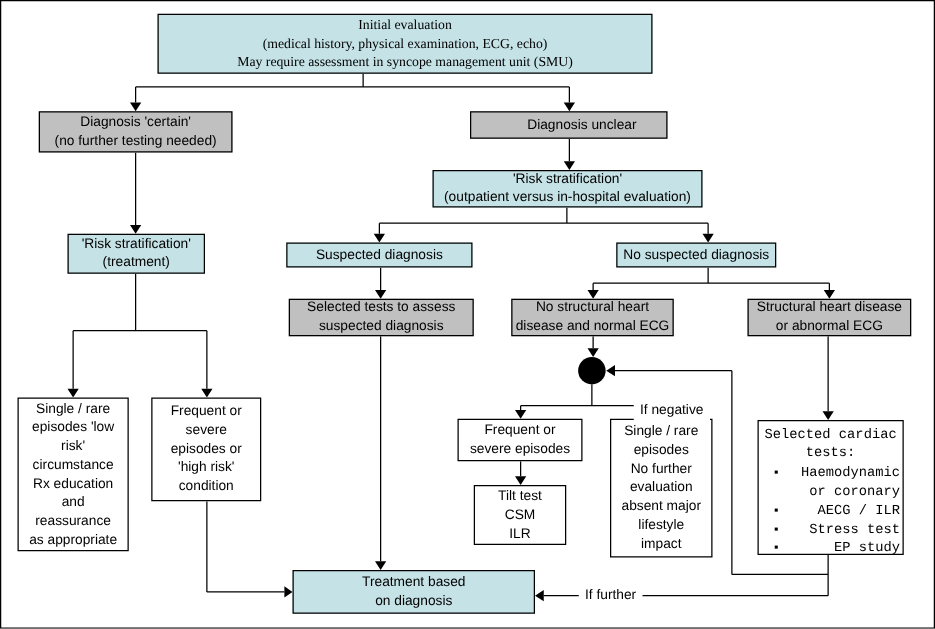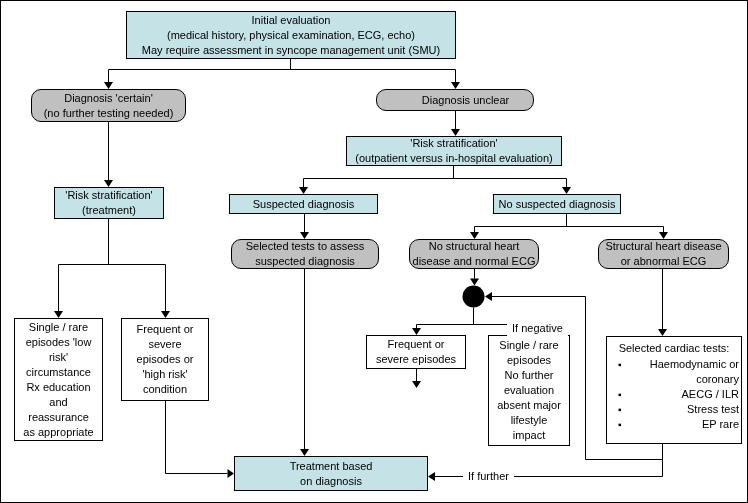--- a/index.html
+++ b/index.html
@@ -3,21 +3,21 @@
 <meta charset="utf-8">
 <style>
   html,body{margin:0;padding:0;background:#fff;}
   #page{position:relative;width:748px;height:503px;border:1px solid #000;box-sizing:border-box;
         background:#fff;font-family:"Liberation Sans",sans-serif;font-size:11px;color:#000;overflow:hidden;}
   #wires{position:absolute;left:0;top:0;width:748px;height:503px;}
   .box{position:absolute;box-sizing:border-box;border:1px solid #000;
        display:flex;align-items:center;justify-content:center;
        text-align:center;line-height:15px;white-space:pre;padding:1px;}
   .cyan{background:var(--cyan,#c5e2e6);}
-  .gray{background:var(--gray,#c0c0c0);border-radius:10px;}
+  .gray{background:var(--gray,#c0c0c0);}
   .white{background:var(--white,#ffffff);}
   .wrapbox{white-space:normal;display:block;padding:4px 2px;}
   .bullets{text-align:left;margin-top:1px;}
   .bullet-item{position:relative;padding-left:28px;line-height:15px;text-align:right;}
   .bullet-item::before{content:"▪";position:absolute;left:9px;top:0;font-size:10px;}
   .line-label{position:absolute;background:#fff;padding:0 5px;line-height:15px;white-space:pre;}
 </style>
 </head>
 <body>
 
@@ -58,21 +58,21 @@
       <path d="M299 448 h9 l-4.5 7 z"></path>
       <path d="M53 310 h9 l-4.5 7 z"></path>
       <path d="M160 310 h9 l-4.5 7 z"></path>
       <path d="M226.5 468 L226.5 477 L233 472.5 z"></path>
       <path d="M434 471 L434 480 L427 475.5 z"></path>
       <path d="M491 291 L491 300 L484 295.5 z"></path>
     </g>
     <circle cx="472.5" cy="295.5" r="11" fill="#000"></circle>
   </svg>
 
-  <div class="box cyan" style="left:125px;top:10px;width:330px;height:48px;">Initial evaluation
+  <div class="box cyan" style="left:125px;top:10px;width:396px;height:48px;font-family:Liberation Serif, serif;">Initial evaluation
 (medical history, physical examination, ECG, echo)
 May require assessment in syncope management unit (SMU)</div>
 
   <div class="box gray" style="left:30px;top:88px;width:155px;height:33px;">Diagnosis 'certain'
 (no further testing needed)</div>
 
   <div class="box gray" style="left:375px;top:88px;width:158px;height:22px;padding-left:22px;">Diagnosis unclear</div>
 
   <div class="box cyan" style="left:345px;top:135px;width:216px;height:30px;">'Risk stratification'
 (outpatient versus in-hospital evaluation)</div>
@@ -104,36 +104,39 @@
 
   <div class="box white" style="left:120px;top:317px;width:88px;height:83px;">Frequent or
 severe
 episodes or
 'high risk'
 condition</div>
 
   <div class="box white" style="left:365px;top:334px;width:100px;height:34px;">Frequent or
 severe episodes</div>
 
+  <div class="box white" style="left:378px;top:387px;width:74px;height:48px;">Tilt test
+CSM
+ILR</div>
 
   <div class="box white" style="left:487px;top:334px;width:82px;height:111px;">Single / rare
 episodes
 No further
 evaluation
 absent major
 lifestyle
 impact</div>
 
-  <div class="box white wrapbox" style="left:605px;top:335px;width:136px;height:108px;">
+  <div class="box white wrapbox" style="left:605px;top:335px;width:117px;height:108px;font-family:Liberation Mono, monospace;">
     <div>Selected cardiac tests:</div>
     <div class="bullets">
       <div class="bullet-item">Haemodynamic or coronary</div>
       <div class="bullet-item">AECG / ILR</div>
       <div class="bullet-item">Stress test</div>
-      <div class="bullet-item">EP rare</div>
+      <div class="bullet-item">EP study</div>
     </div>
   </div>
 
   <div class="box cyan" style="left:233px;top:455px;width:194px;height:35px;">Treatment based
 on diagnosis</div>
 
   <div class="line-label" style="left:506px;top:288px;margin-top:32px;">If negative</div>
 
   <div class="line-label" style="left:462px;top:468px;">If further</div>
 

